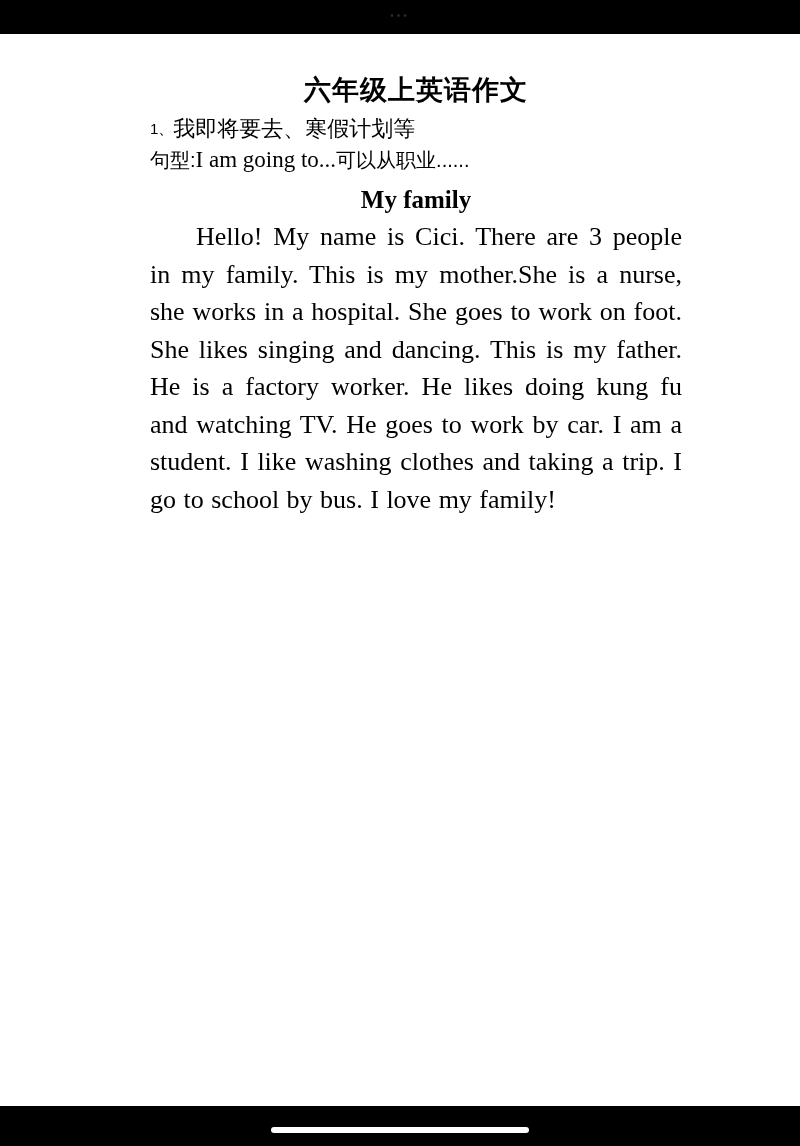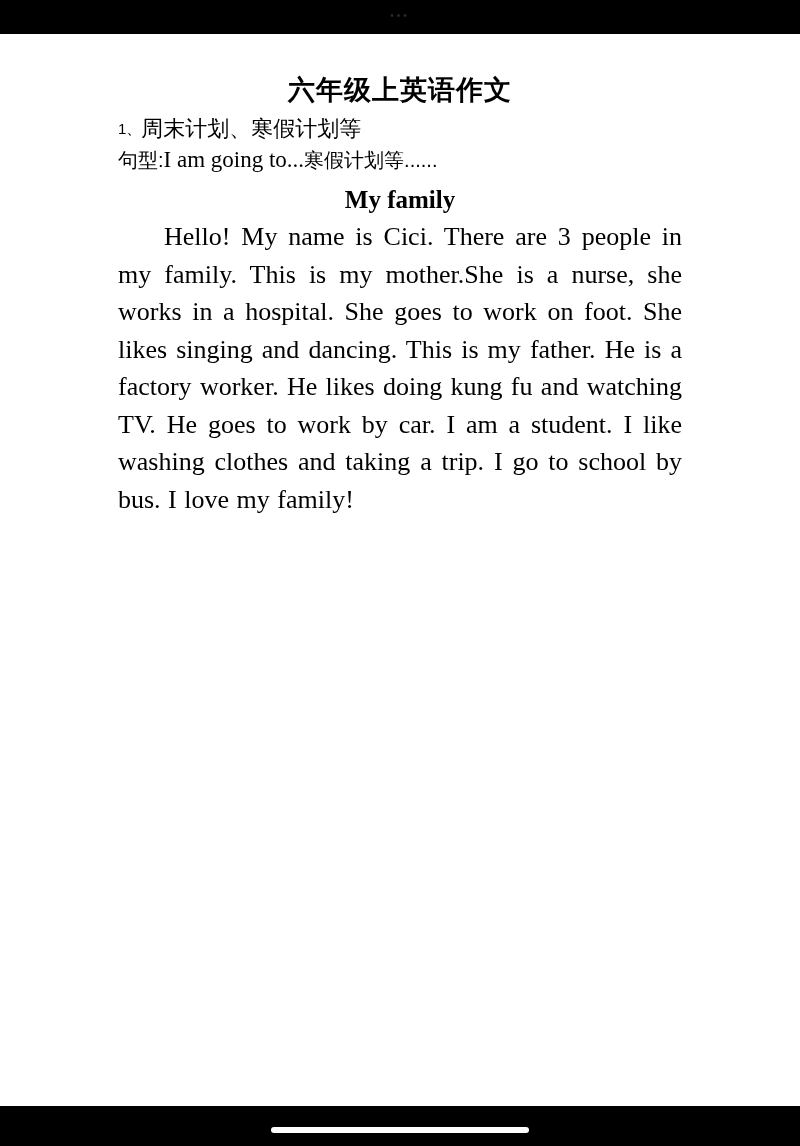--- a/index.html
+++ b/index.html
@@ -45,20 +45,21 @@
     left: 0;
     width: 800px;
     height: 1072px;
     background: #ffffff;
     box-sizing: border-box;
     overflow: hidden;
   }
   .doc {
     padding: 38px 118px 0 118px;
     box-sizing: border-box;
+    margin-left: 32px;
   }
   .doc-title {
     text-align: center;
     font-family: "Liberation Sans", sans-serif;
     font-weight: bold;
     font-size: 27px;
     color: #000;
     letter-spacing: 1px;
     margin: 0 0 6px 0;
   }
@@ -145,25 +146,25 @@
   <div class="top-bar">
     <div class="top-dots">•••</div>
   </div>
 
   <div class="page">
     <div class="doc">
 
       <h1 class="doc-title">六年级上英语作文</h1>
 
       <p class="cn-line">
-        <span class="idx">1、</span><span>周末计划、寒假计划等</span>
+        <span class="idx">1、</span><span>我即将要去、寒假计划等</span>
       </p>
 
       <p class="mixed-line">
-        <span class="cn">句型:</span><span class="en">I am going to...</span><span class="cn">寒假计划等......</span>
+        <span class="cn">句型:</span><span class="en">I am going to...</span><span class="cn">可以从职业......</span>
       </p>
 
 
 
 
 
       <h2 class="sec-head">My family</h2>
 
       <p class="body-par">Hello! My name is Cici. There are 3 people in my family. This is my mother.She is a nurse, she works in a hospital. She goes to work on foot. She likes singing and dancing. This is my father. He is a factory worker. He likes doing kung fu and watching TV. He goes to work by car. I am a student. I like washing clothes and taking a trip. I go to school by bus. I love my family!</p>
 

